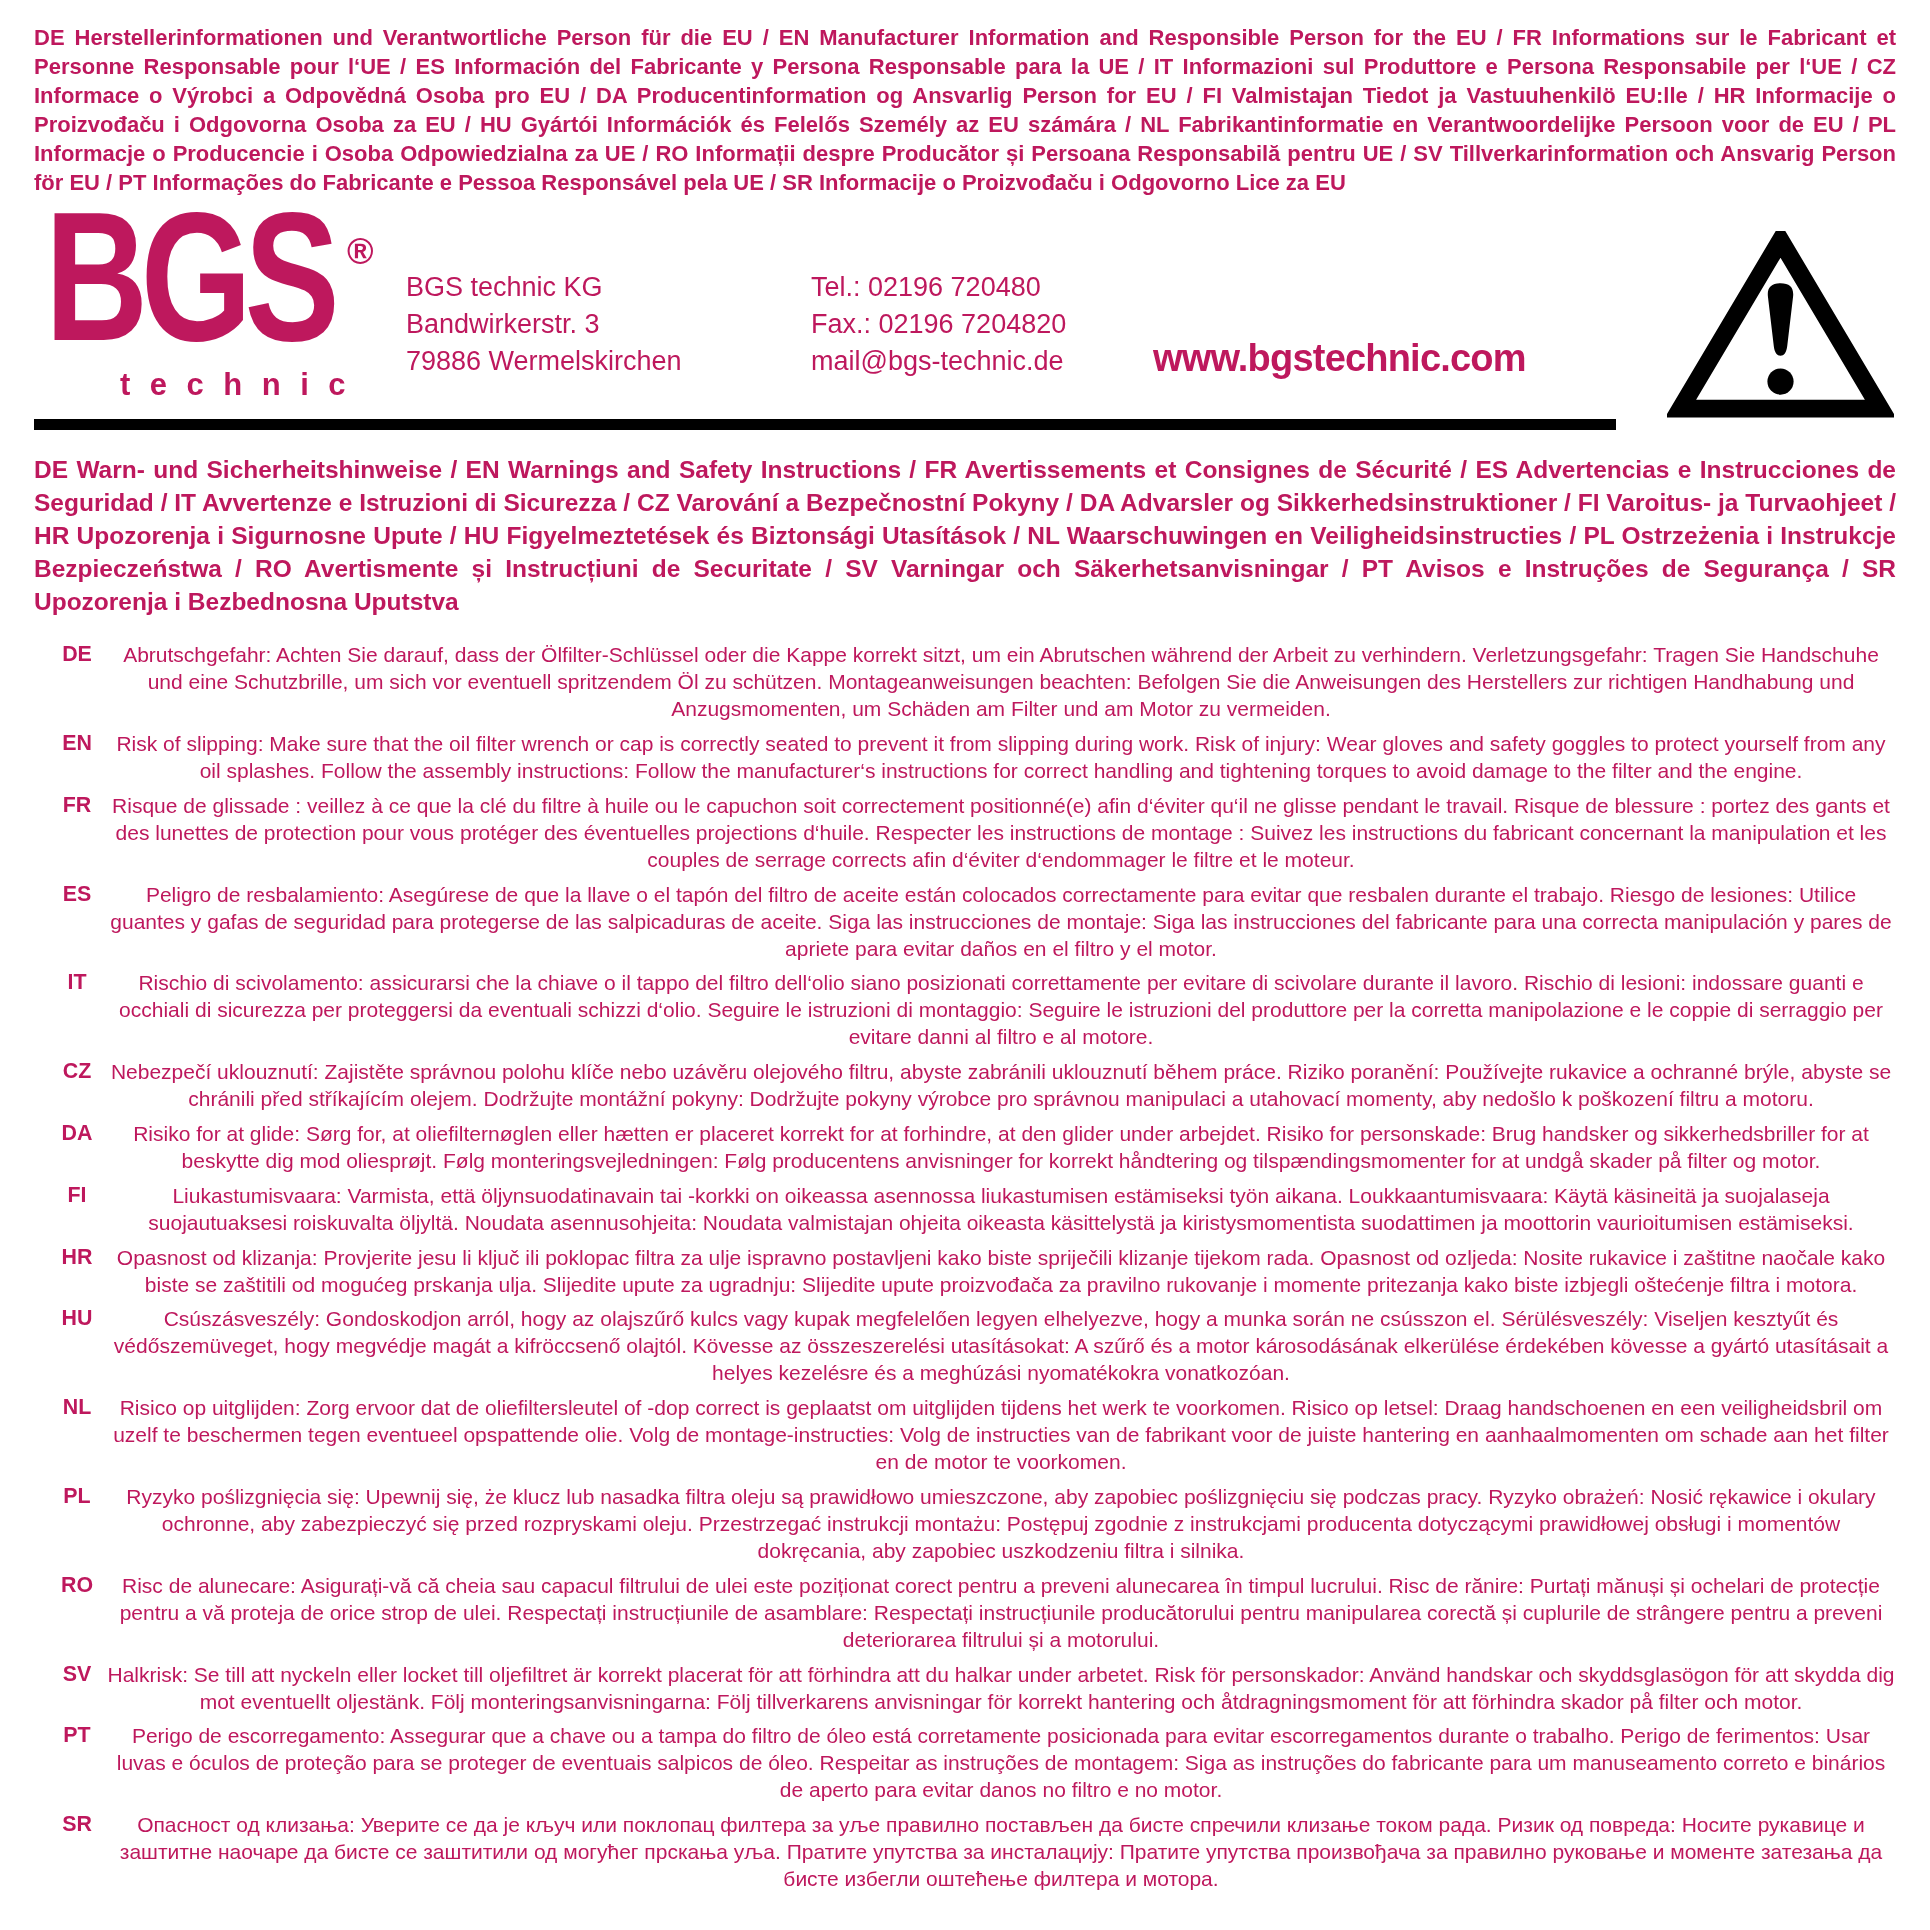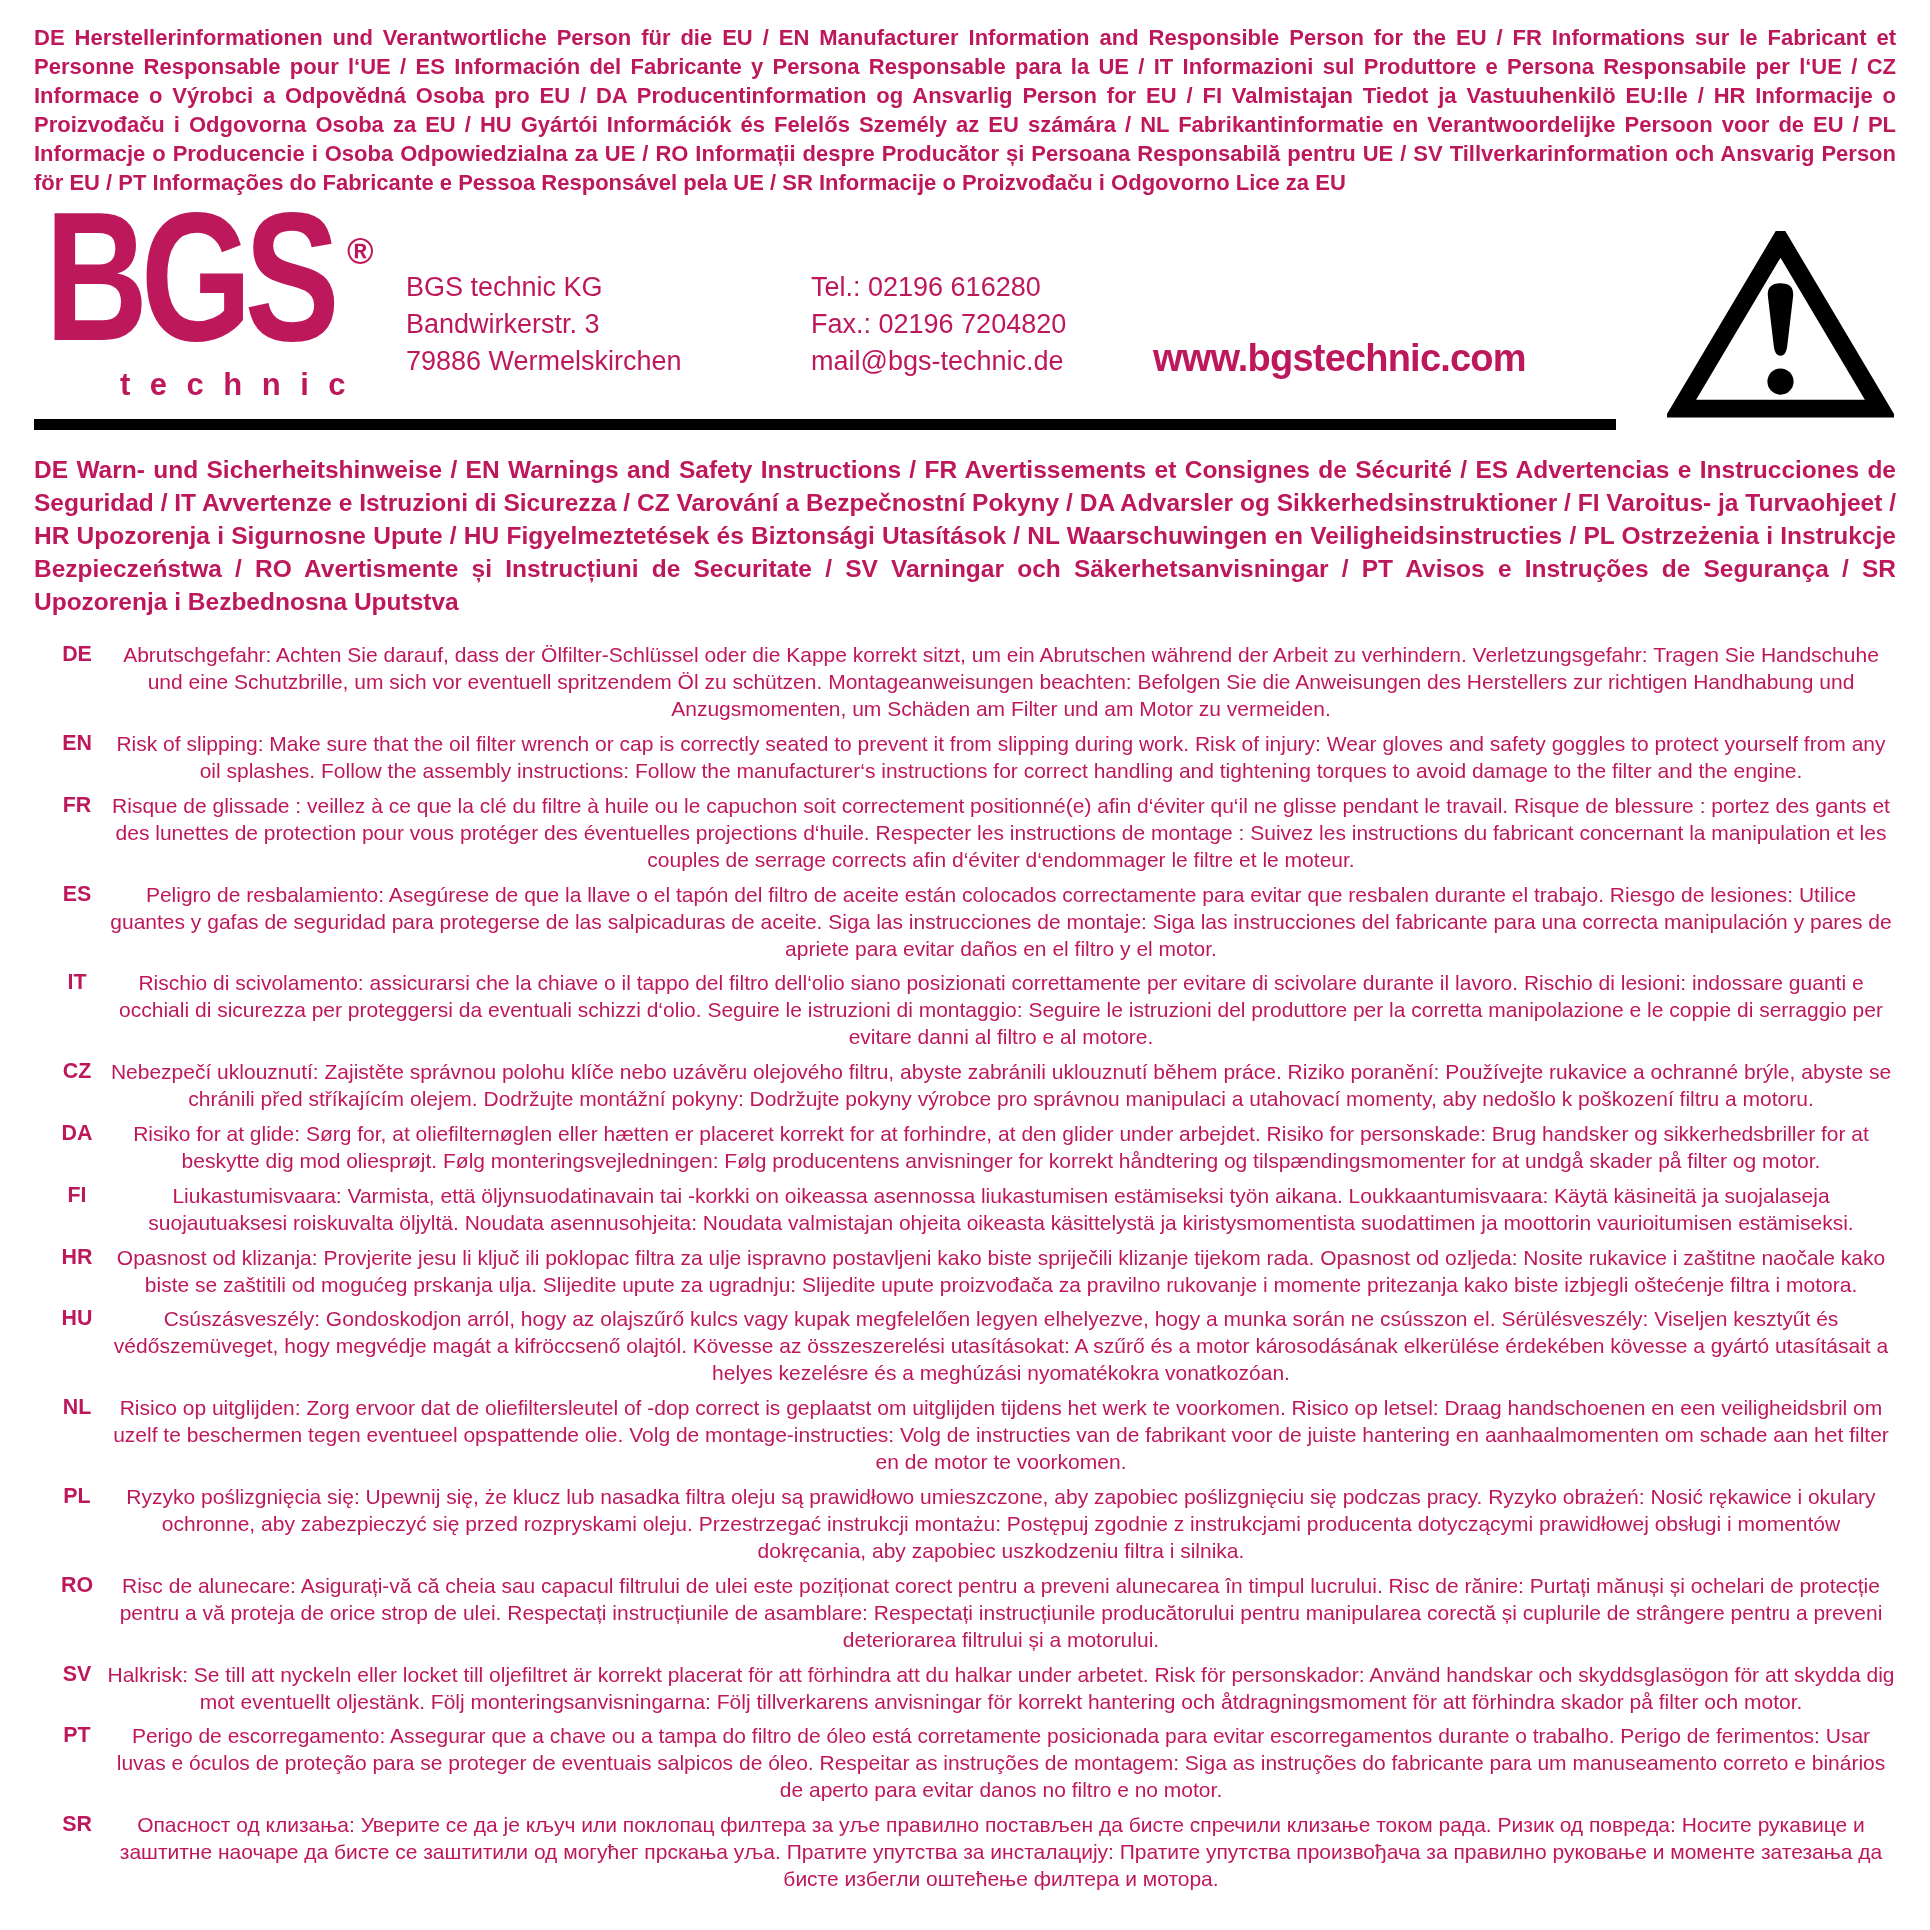--- a/index.html
+++ b/index.html
@@ -127,21 +127,21 @@
       <div class="logo-bgs">BGS</div>
       <div class="logo-reg">®</div>
       <div class="logo-technic">technic</div>
     </div>
     <div class="addr">
       <div>BGS technic KG</div>
       <div>Bandwirkerstr. 3</div>
       <div>79886 Wermelskirchen</div>
     </div>
     <div class="contact">
-      <div>Tel.: 02196 616280</div>
+      <div>Tel.: 02196 720480</div>
       <div>Fax.: 02196 7204820</div>
       <div>mail@bgs-technic.de</div>
     </div>
     <div class="website">www.bgstechnic.com</div>
     <svg class="warn-triangle" width="227" height="187" viewBox="0 0 120 100" aria-hidden="true">
       <path d="M60 5 L113.5 95 L6.5 95 Z" fill="#ffffff" stroke="#000000" stroke-width="9.5" stroke-linejoin="miter" stroke-miterlimit="12"></path>
       <path d="M60 28 c -5.2 0 -7.3 2.6 -6.7 7.3 l 3.1 26.2 c 0.4 3.6 1.8 5.2 3.6 5.2 c 1.8 0 3.2 -1.6 3.6 -5.2 l 3.1 -26.2 c 0.6 -4.7 -1.5 -7.3 -6.7 -7.3 Z" fill="#000000"></path>
       <circle cx="60" cy="80.5" r="7" fill="#000000"></circle>
     </svg>
   </div>

